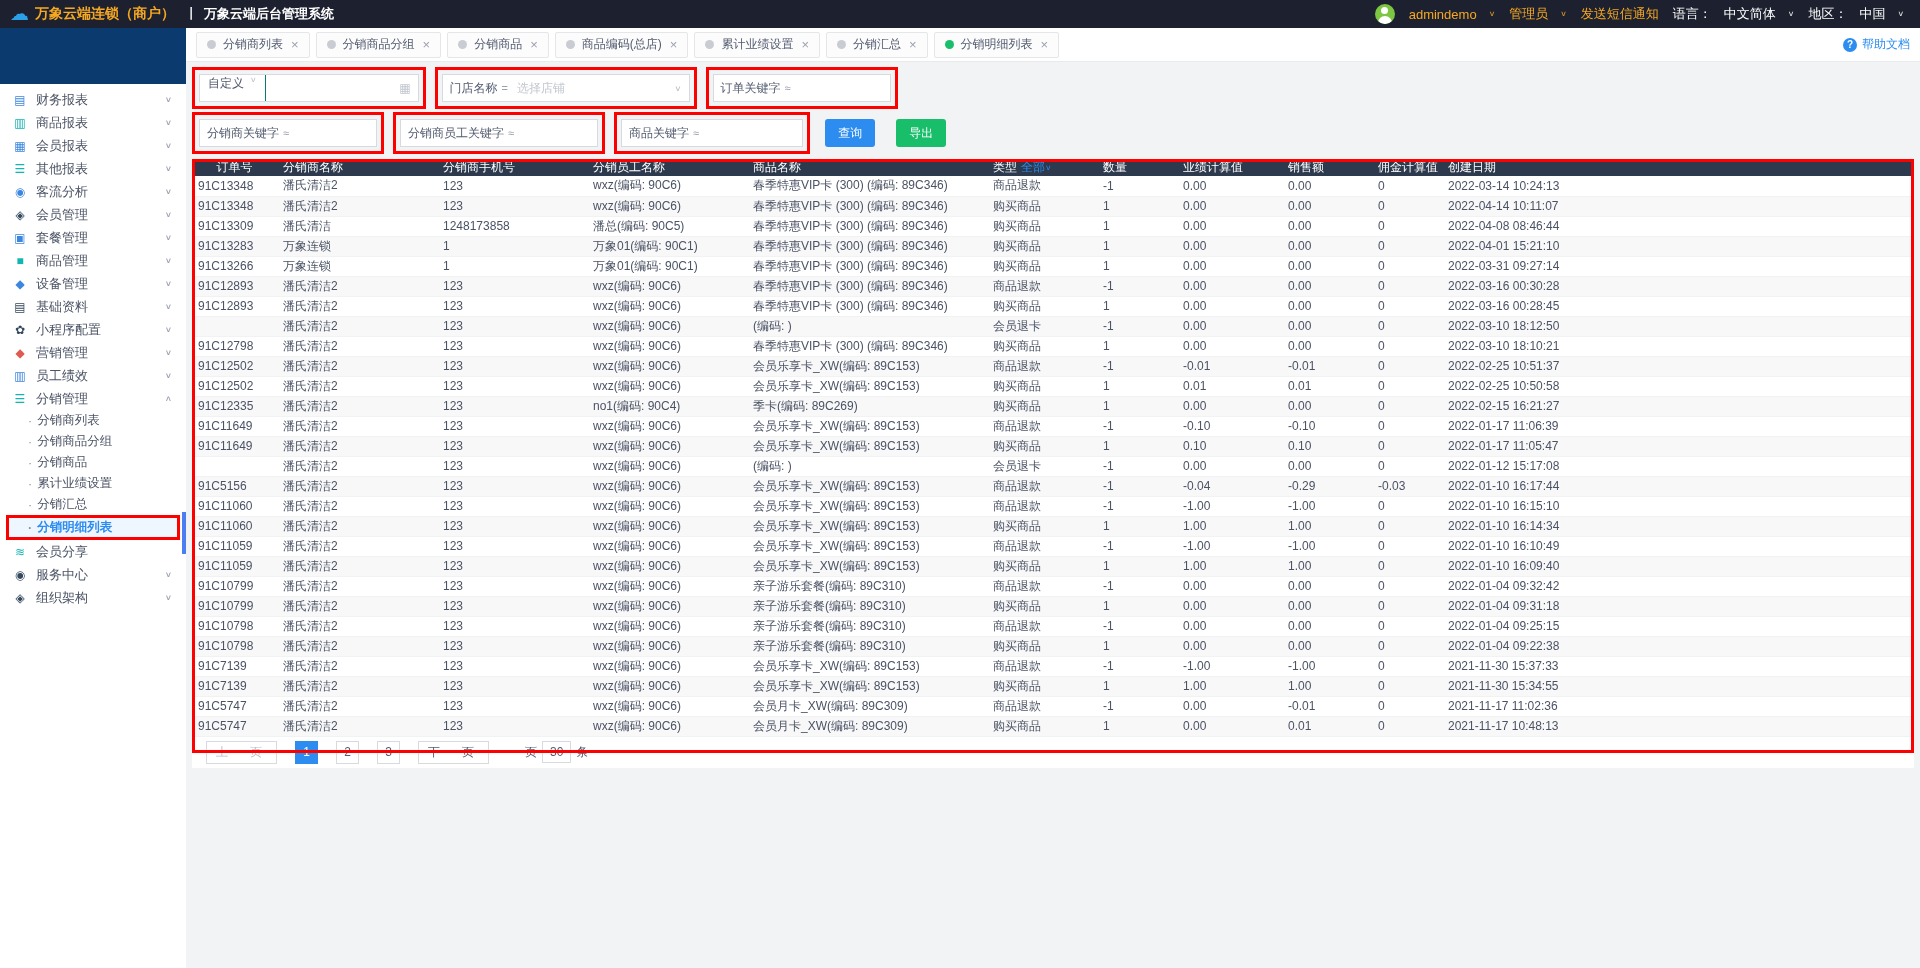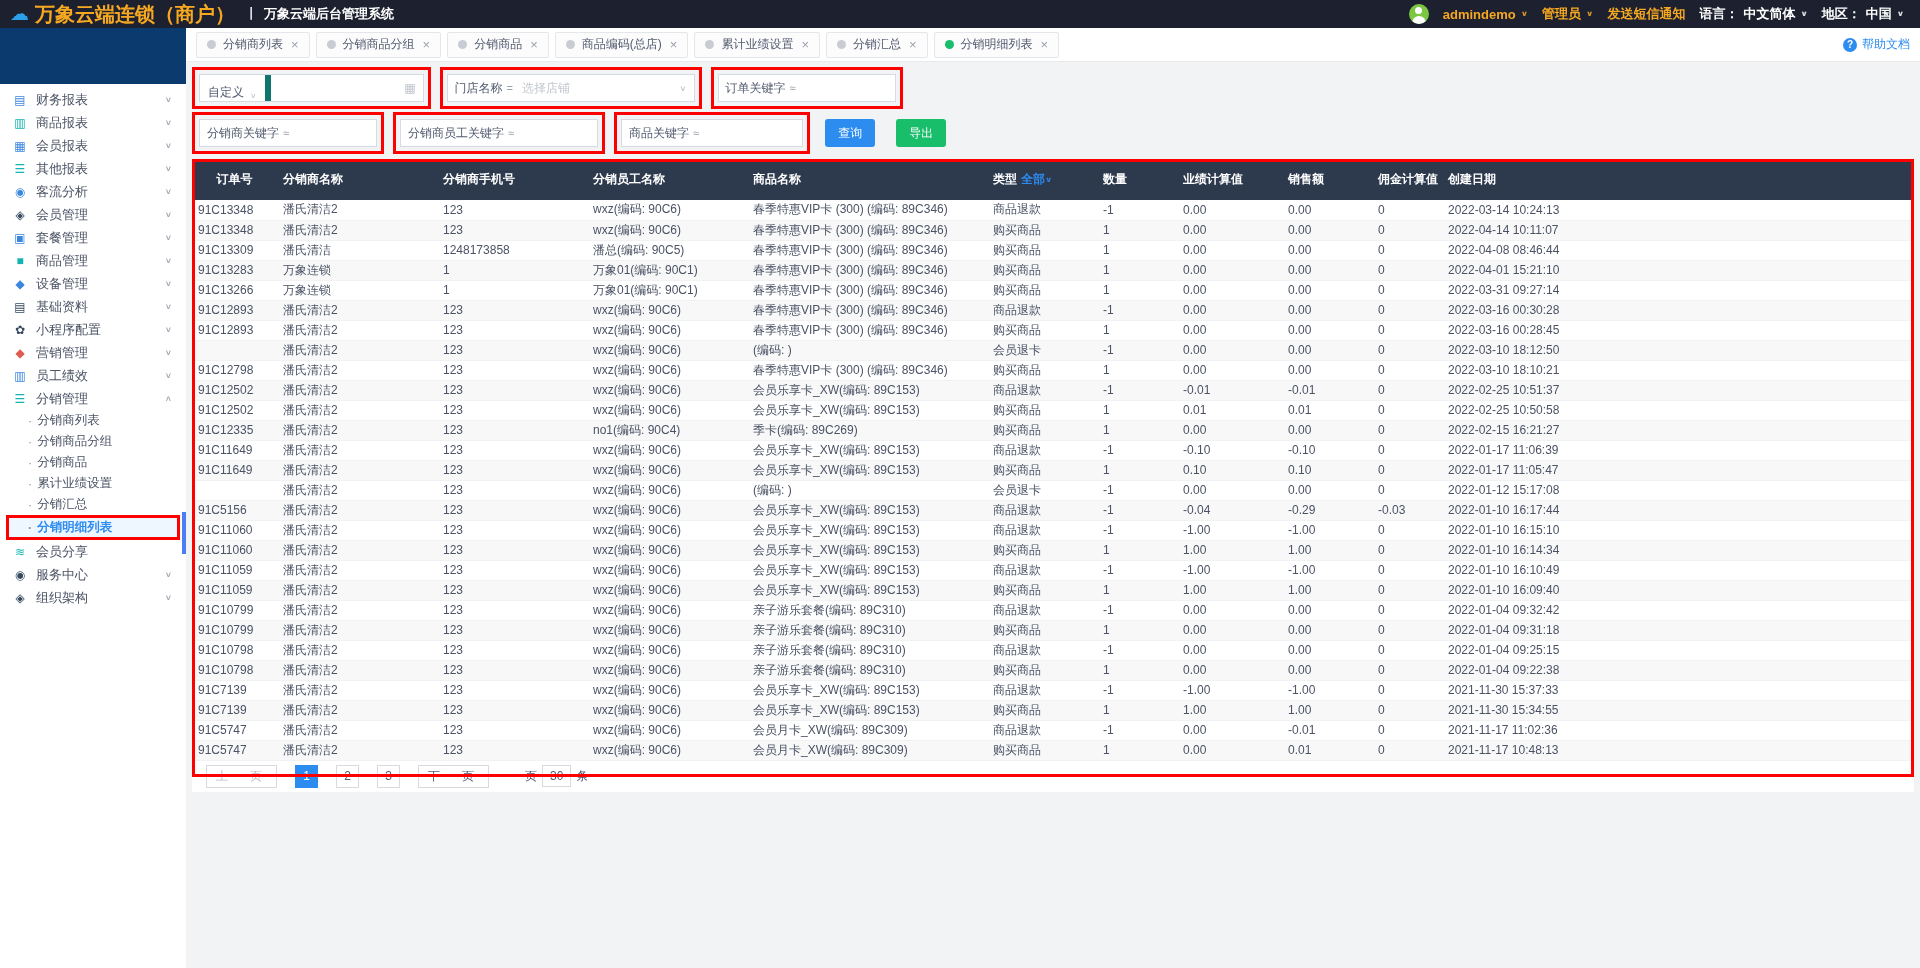--- a/index.html
+++ b/index.html
@@ -3,25 +3,25 @@
 <meta charset="utf-8">
 <style>
   * { box-sizing:border-box; margin:0; padding:0; }
   html,body { width:1920px; height:968px; overflow:hidden; }
   body { font-family:"Liberation Sans","DejaVu Sans",sans-serif; background:#f2f3f5; font-size:12px; color:#495060; }
 
   
   .topbar { height:28px; background:var(--topbar,#1d212f); display:flex; align-items:center; justify-content:space-between; padding:0 16px 0 10px; color:#fff; }
   .brand { display:flex; align-items:center; gap:6px; }
   .logo-cloud { color:#2ba0e8; font-size:19px; line-height:16px; }
-  .brand-name { color:var(--brand,#f6a821); font-weight:bold; font-size:20px; }
+  .brand-name { color:var(--brand,#f6a821); font-weight:bold; font-size:14px; }
   .brand-divider { color:#e6e8ee; font-weight:bold; font-size:13px; margin-left:4px; }
   .brand-sub { color:#fff; font-weight:bold; font-size:13px; }
   .topbar-right { display:flex; align-items:center; gap:14px; font-size:13px; }
-  .tb-item { display:flex; align-items:center; gap:5px; cursor:pointer;font-weight:bold; }
+  .tb-item { display:flex; align-items:center; gap:12px; cursor:pointer; }
   .tb-orange { color:var(--brand,#f6a821); }
   .caret { font-size:9px; color:inherit; opacity:.85; transform:scaleY(.8); display:inline-block; }
   .avatar { width:20px; height:20px; border-radius:50%; background:#7cc641; position:relative; overflow:hidden; }
   .avatar::before { content:""; position:absolute; top:3px; left:6.5px; width:7px; height:7px; border-radius:50%; background:#fff; }
   .avatar::after { content:""; position:absolute; top:11.5px; left:3px; width:14px; height:9px; border-radius:7px 7px 0 0; background:#fff; }
 
   
   .app { display:flex; height:940px; }
   .sidebar { width:186px; background:#fff; position:relative; flex:none; }
   .main { flex:1; display:flex; flex-direction:column; background:#f2f3f5; min-width:0; }
@@ -51,34 +51,34 @@
   .helpdoc .q { width:14px; height:14px; border-radius:50%; background:var(--accent,#2d8cf0); color:#fff; font-size:10px; line-height:14px; text-align:center; font-weight:bold; }
 
   
   .filters { padding:5px 10px 2px 6px; flex:none; }
   .filter-row { display:flex; align-items:center; gap:9px; margin-bottom:3px; }
   .fgroup { border:3px solid var(--danger,#fd0000); padding:4px; background:transparent; flex:none; }
   .field { display:flex; align-items:center; background:#fff; border:1px solid #d7dbe0; height:28px; }
   .flabel { display:flex; align-items:center; gap:4px; padding:0 7px; color:#515a6e; white-space:nowrap; }
   .fop { color:#9aa1ad; font-size:11px; }
   .field input { border:none; outline:none; height:100%; font:inherit; color:#515a6e; background:transparent; }
-  .seg-sel { display:flex; align-items:flex-end; gap:6px; padding:0 8px; border-right:6px solid #0f766e; height:100%; color:#515a6e; cursor:pointer; }
+  .seg-sel { display:flex; align-items:flex-start; gap:6px; padding:0 8px; border-right:1px solid #0f766e; height:100%; color:#515a6e; cursor:pointer; }
   .seg-sel .caret, .field .fcaret { color:#b3b9c2; }
   .seg-date { display:flex; align-items:center; justify-content:flex-end; width:152px; padding:0 7px; height:100%; color:#c2c7cf; cursor:pointer; }
   .placeholder { color:#c2c7cf; flex:1; padding-left:2px; white-space:nowrap; }
   .fcaret { margin-left:auto; padding-right:7px; font-size:10px; }
   .btn { height:28px; padding:0 13px; border:none; border-radius:3px; color:#fff; font-size:12px; cursor:pointer; font-family:inherit; }
   .btn-search { background:var(--accent,#2d8cf0); margin-left:6px; }
   .btn-export { background:var(--success,#19be6b); margin-left:12px; }
 
   
   .tablewrap { margin:0 6px; background:#fff; position:relative; flex:none; }
   .red-overlay { position:absolute; top:0; left:0; right:0; height:calc(100% - 15px); border:3px solid var(--danger,#fd0000); pointer-events:none; z-index:6; }
   table { width:100%; border-collapse:collapse; table-layout:fixed; font-size:12px; }
-  thead th { background:var(--thead,#2d3a4e); color:#fff; height:16px; font-weight:bold; text-align:left; padding:12px 6px; white-space:nowrap; overflow:hidden; }
+  thead th { background:var(--thead,#2d3a4e); color:#fff; height:16px; font-weight:normal; text-align:left; padding:0 6px; white-space:nowrap; overflow:hidden; }
   thead th:first-child { text-align:center; }
   .type-filter { color:var(--accent,#2d8cf0); margin-left:4px; cursor:pointer; }
   .type-filter .caret { font-size:9px; }
   tbody td { height:20px; padding:0 6px; color:#4a5264; border-bottom:1px solid #f1f2f4; white-space:nowrap; overflow:hidden; }
   tbody td:first-child { text-align:left; }
   tbody tr:nth-child(even) { background:#f8f8f9; }
 
   
   .pagination { display:flex; align-items:center; gap:18px; padding:4px 0 4px 14px; background:#fff; height:31px; }
   .pg-btn { border:1px solid #d7dbe0; background:#fff; padding:0 9px; height:23px; line-height:21px; letter-spacing:5px; color:#515a6e; cursor:pointer; }

